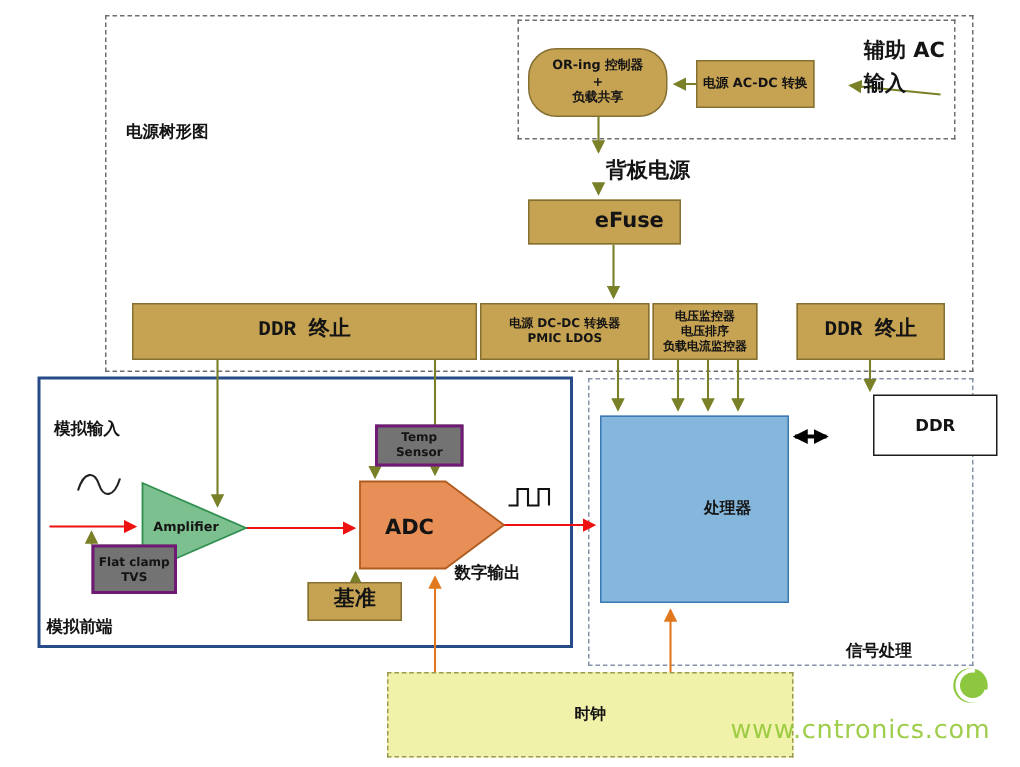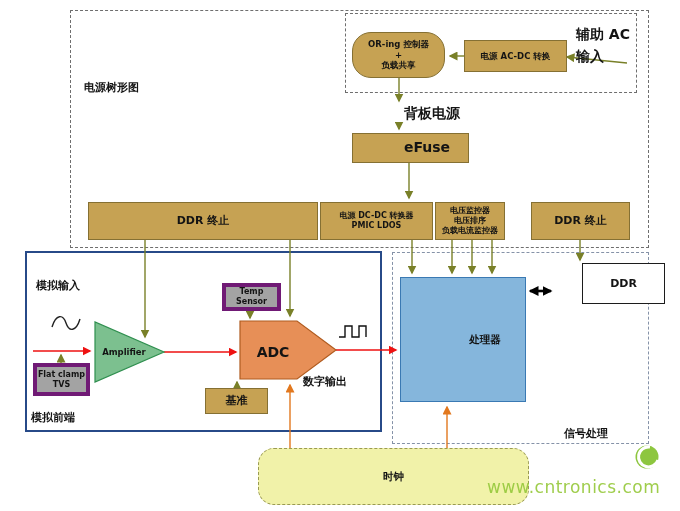--- a/index.html
+++ b/index.html
@@ -8,29 +8,29 @@
   .stage { position:relative; width:680px; height:511px; background:#ffffff; overflow:hidden; }
 
   .frame { position:absolute; z-index:1; }
   .dashG { border:1.5px dashed #6e6e6e; }
   .afe   { border:2px solid #274a88; }
   .sig   { border:1.5px dashed #8592a8; }
 
   .cell { position:absolute; z-index:3; display:flex; align-items:center; justify-content:center;
           text-align:center; font-weight:bold; color:#141414; white-space:pre-line; line-height:1.25; }
   .tan  { background:#C6A253; border:1px solid #857033; }
-  .lav  { background:#a3a3a3; border:4px solid #701a75; }
+  .lav  { background:#737373; border:2px solid #701a75;margin-left:28px; }
   .proc { background:#85B6DC; border:1.4px solid #3a79b3; }
   .ddrb { background:#ffffff; border:1.6px solid #1c1c1c; }
   .clk  { background:#F1F2A9; border:1.5px dashed #9a9a52; }
 
   .lbl { position:absolute; z-index:3; font-weight:bold; color:#141414; white-space:pre-line; }
   .bgw { background:#ffffff; padding:0 3px; }
 
-  .fs8{font-size:8px;} .fs85{font-size:8.5px;} .fs9{font-size:11px;}
+  .fs8{font-size:8px;} .fs85{font-size:8.5px;} .fs9{font-size:14px;font-family:Liberation Mono, monospace;}
   .fs10{font-size:14px;} .fs105{font-size:10.5px;} .fs11{font-size:11px;}
 
   svg.wires { position:absolute; left:0; top:0; z-index:2; pointer-events:none; }
 
   .wm { position:absolute; z-index:4; font-size:17px; font-weight:normal; color:#97C93D;
         letter-spacing:.5px; opacity:.92; }
 </style>
 </head>
 <body>
 
@@ -102,23 +102,23 @@
     </g>
   </svg>
 
   <div class="lbl fs11" style="left:84px;top:80px;">电源树形图</div>
   <div class="lbl fs10" style="left:576px;top:23px;width:57px;line-height:1.6;">辅助 AC 输入</div>
   <div class="lbl fs10" style="left:404px;top:105px;">背板电源</div>
 
   <div class="cell tan fs85" style="left:352px;top:32px;width:93px;height:46px;border-radius:19px;">OR-ing 控制器
 +
 负载共享</div>
-  <div class="cell tan fs85" style="left:464px;top:40px;width:103px;height:32px;">电源 AC-DC 转换</div>
+  <div class="cell tan fs85" style="left:464px;top:40px;width:79px;height:32px;">电源 AC-DC 转换</div>
 
-  <div class="cell tan fs10" style="left:352px;top:133px;width:117px;height:30px;padding-left:33px;">eFuse</div>
+  <div class="cell tan fs10" style="left:352px;top:133px;width:102px;height:30px;padding-left:33px;">eFuse</div>
 
   <div class="cell tan fs9" style="left:88px;top:202px;width:230px;height:38px;">DDR 终止</div>
   <div class="cell tan fs8" style="left:320px;top:202px;width:113px;height:38px;">电源 DC-DC 转换器
 PMIC LDOS</div>
   <div class="cell tan fs8" style="left:435px;top:202px;width:70px;height:38px;">电压监控器
 电压排序
 负载电流监控器</div>
   <div class="cell tan fs9" style="left:531px;top:202px;width:99px;height:38px;">DDR 终止</div>
 
   <div class="lbl fs11" style="left:36px;top:278px;">模拟输入</div>
@@ -129,17 +129,17 @@
 Sensor</div>
   <div class="lbl fs10" style="left:245px;top:344px;width:56px;text-align:center;">ADC</div>
   <div class="cell tan fs9" style="left:205px;top:388px;width:63px;height:26px;">基准</div>
   <div class="lbl fs11" style="left:303px;top:374px;">数字输出</div>
   <div class="lbl fs11" style="left:31px;top:410px;">模拟前端</div>
 
   <div class="cell proc fs105" style="left:400px;top:277px;width:126px;height:125px;padding-left:44px;">处理器</div>
   <div class="cell ddrb fs11" style="left:555px;top:263px;width:83px;height:41px;margin-left:27px;">DDR</div>
   <div class="lbl fs11" style="left:544px;top:426px;margin-left:20px;">信号处理</div>
 
-  <div class="cell clk fs105" style="left:258px;top:448px;width:271px;height:57px;border-radius:16px;">时钟</div>
+  <div class="cell clk fs105" style="left:258px;top:448px;width:271px;height:57px;">时钟</div>
 
   <div class="wm" style="left:487px;top:477px;">www.cntronics.com</div>
 
 </div>
 
 </body></html>

